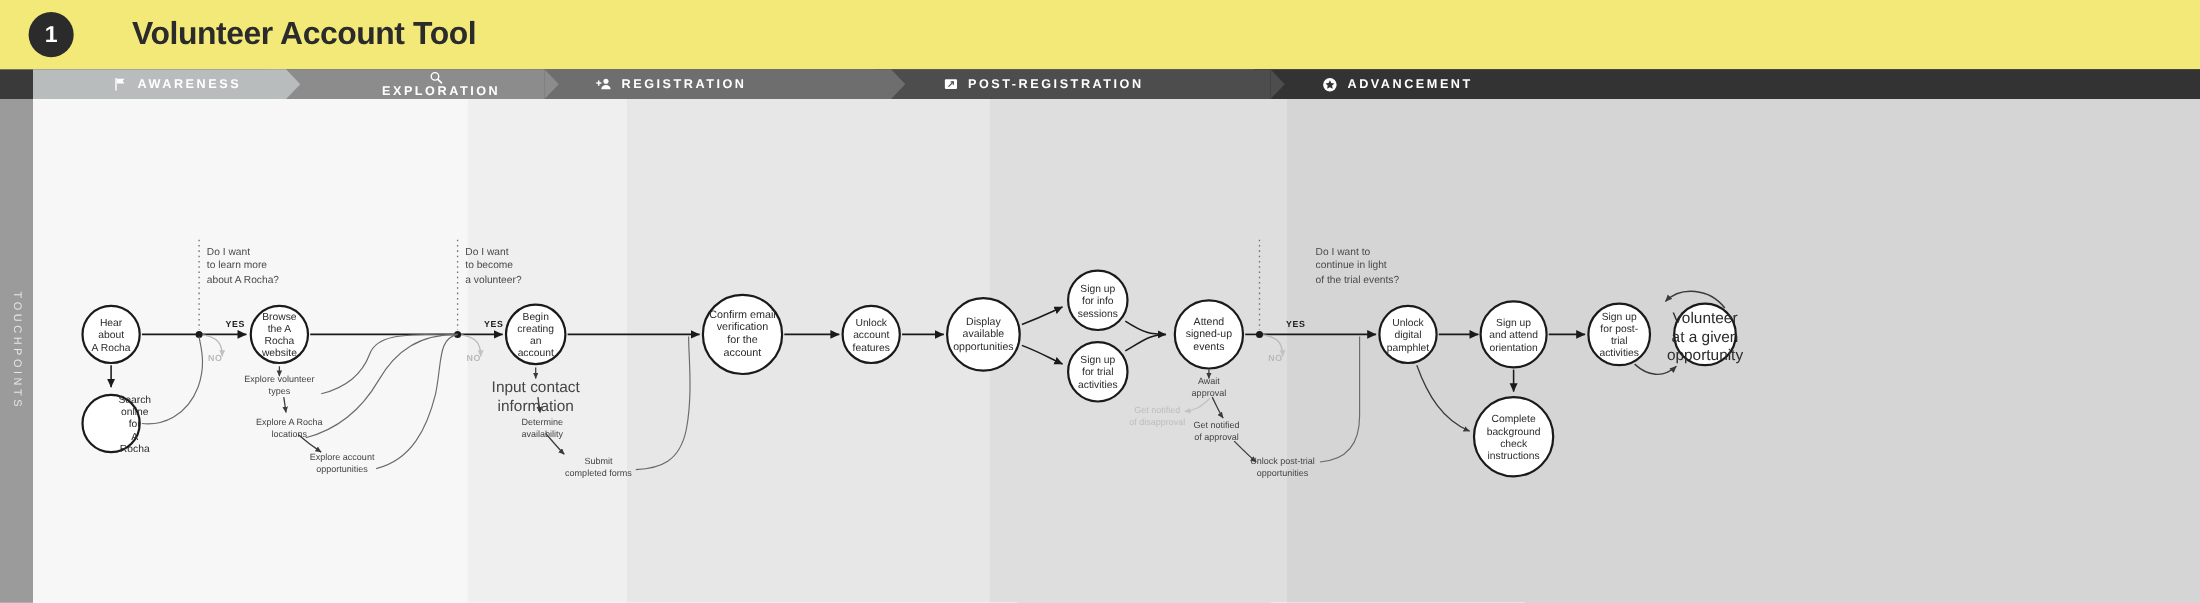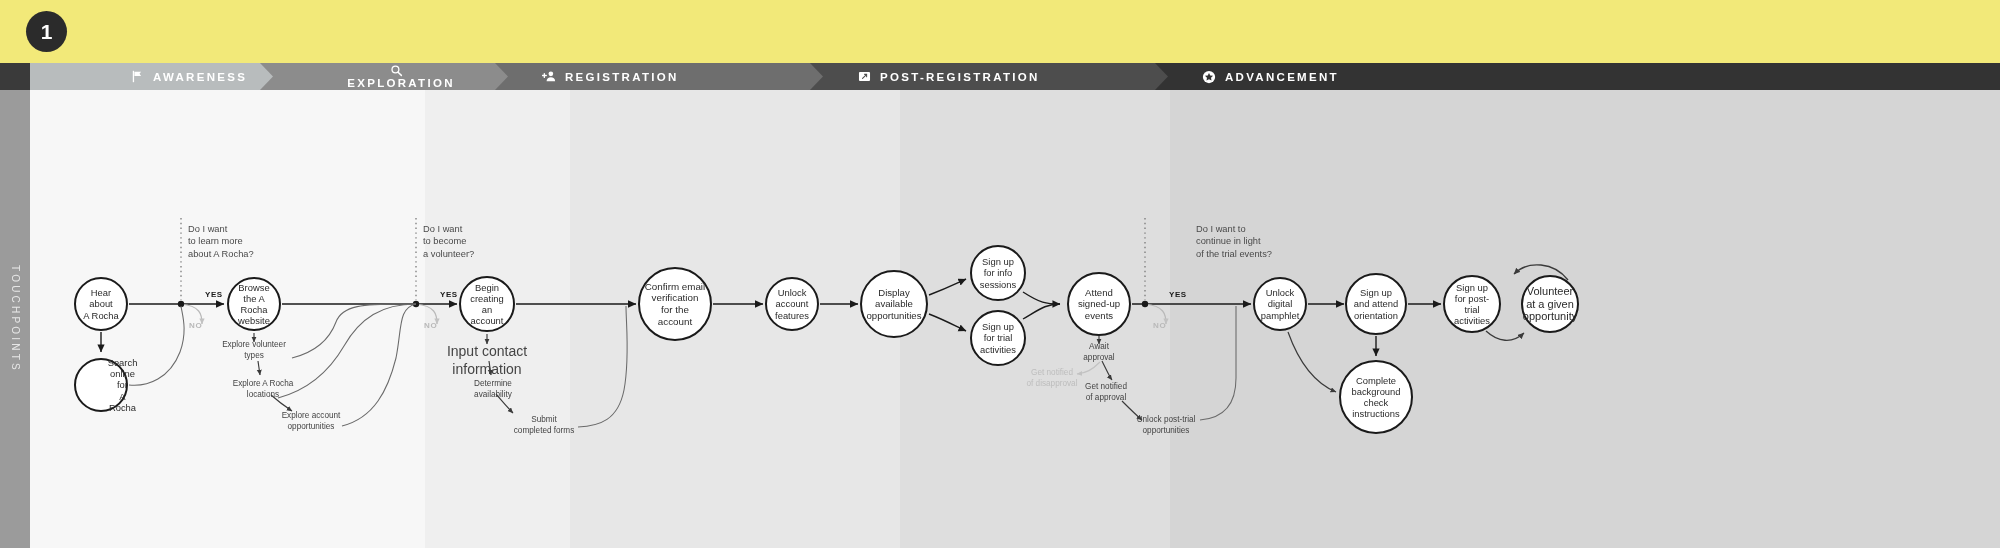--- a/index.html
+++ b/index.html
@@ -99,26 +99,27 @@
     position:absolute; font-size:8px; font-weight:bold; letter-spacing:0.6px; color:#b9b9b9;
   }
 </style>
 </head>
 <body>
 
 <div id="root">
 
   <div class="titlebar">
     <div class="badge">1</div>
+    <div class="apptitle">Volunteer Account Tool</div>
   </div>
 
   <div class="stagebar">
     <div class="railtop"></div>
     <div id="stages-host">
-        <div class="stage" style="left: 30px; width: 230px; background: rgb(184, 188, 189); padding-left: 100px; z-index: 10;">
+        <div class="stage" style="left: 30px; width: 230px; background: rgb(184, 188, 189); padding-left: 72px; z-index: 10;">
           <span class="ico">
             <svg viewBox="0 0 16 16" width="13" height="13">
               <path d="M3 1v14" stroke="#fff" stroke-width="1.6"></path>
               <path d="M4.2 2h8.2l-1.9 2.6 1.9 2.7H4.2z" fill="#fff"></path>
             </svg>
           </span>
           <span class="lbl">AWARENESS</span>
           <span class="chev"><svg viewBox="0 0 13 27" width="13" height="27" preserveAspectRatio="none">
               <path d="M0,0 L13,13.5 L0,27 z" fill="#b8bcbd"></path>
             </svg></span>
@@ -365,21 +366,21 @@
           <span style="white-space: pre-line;">Complete
 background
 check
 instructions</span>
         </div>
         <div class="node" style="left: 1413px; top: 185px; width: 58px; height: 58px; font-size: 9.4px;">
           <span style="white-space: pre-line;">Sign up
 for post-trial
 activities</span>
         </div>
-        <div class="node" style="left: 1491px; top: 185px; width: 58px; height: 58px; font-size: 11px;">
+        <div class="node" style="left: 1491px; top: 185px; width: 58px; height: 58px; font-size: 14px; align-items: flex-end;">
           <span style="white-space: pre-line;">Volunteer
 at a given
 opportunity</span>
         </div>
       </div>
     <div id="annotations-host">
         <div class="ftext" style="left: 169px; top: 250px; width: 110px; font-size: 8.2px;">Explore volunteer
 types</div>
         <div class="ftext" style="left: 178px; top: 289px; width: 110px; font-size: 8.2px;">Explore A Rocha
 locations</div>

